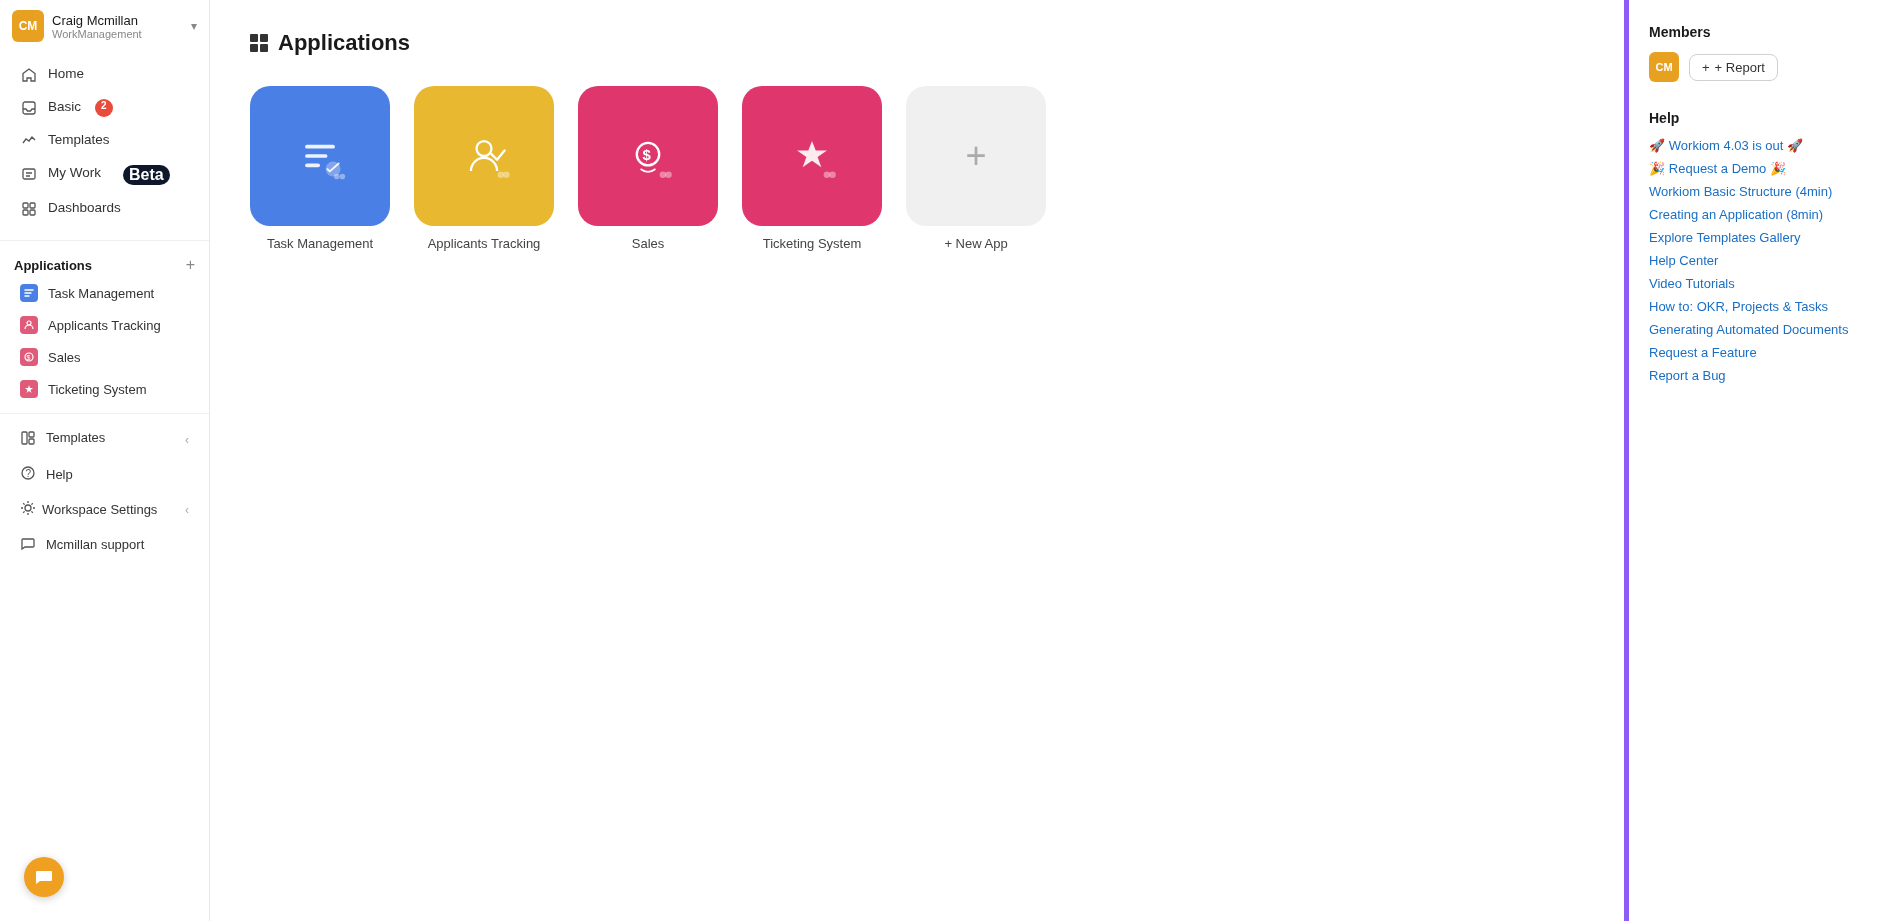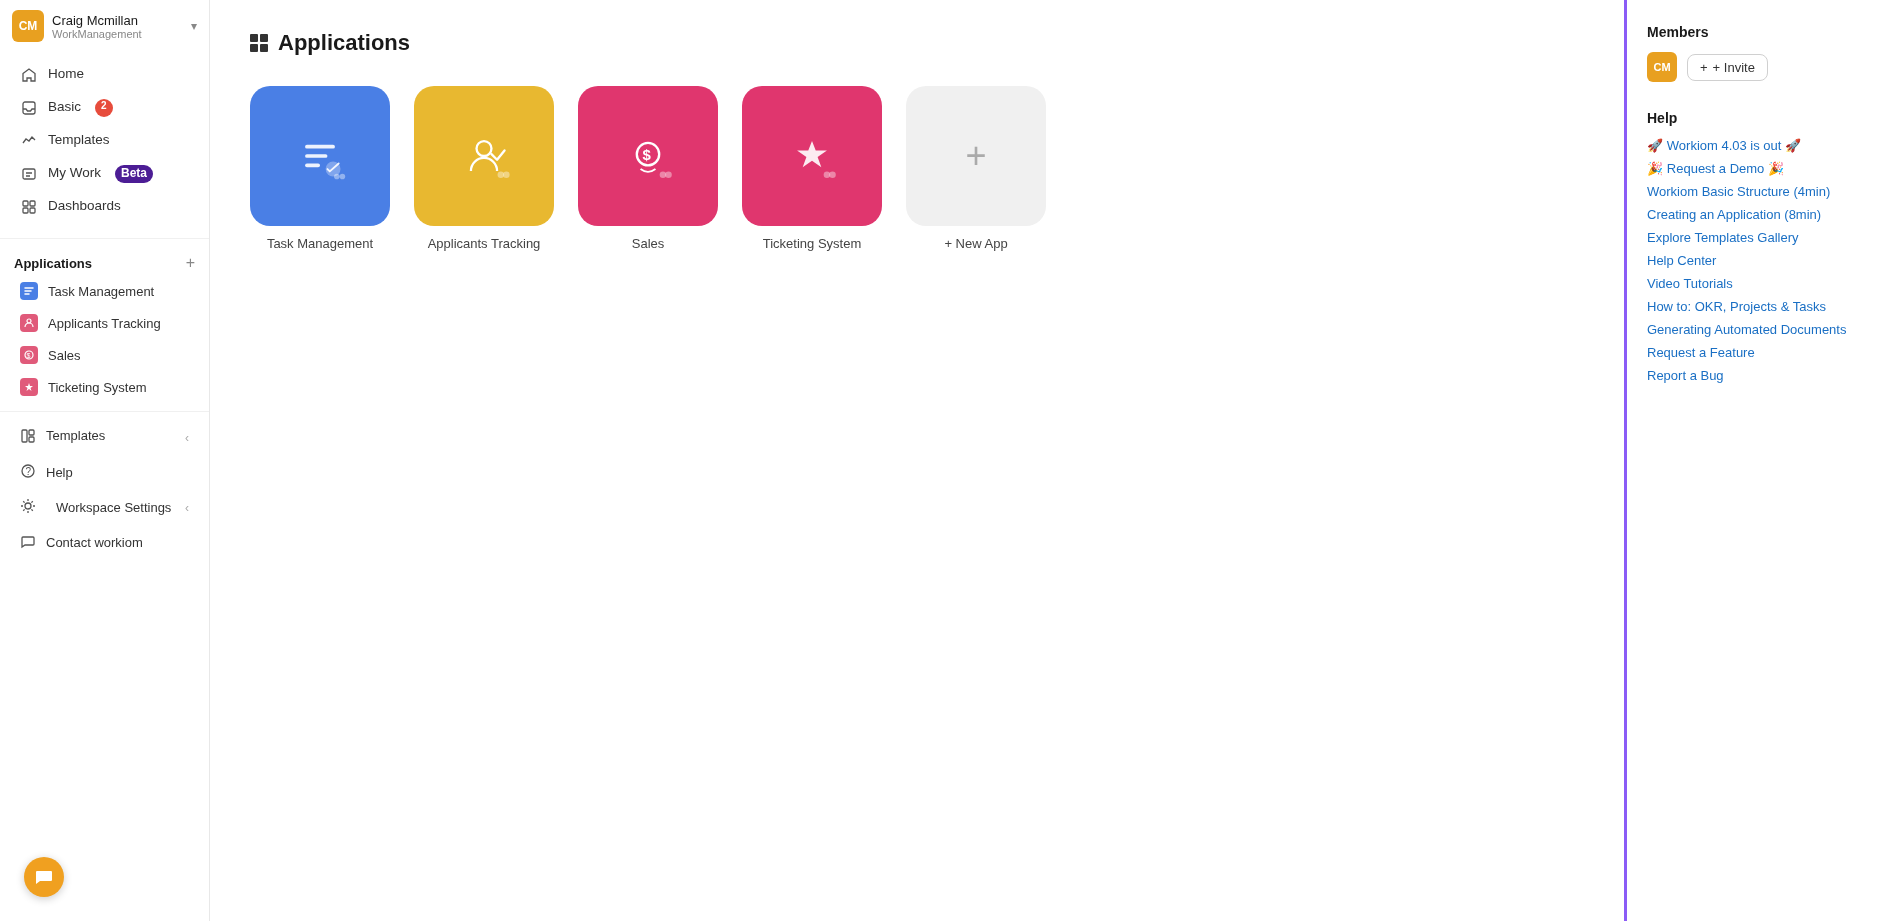--- a/index.html
+++ b/index.html
@@ -123,27 +123,27 @@
       background: #e74c3c;
       color: #fff;
       border-radius: 10px;
       font-size: 10px;
       padding: 1px 6px;
       font-weight: 700;
       margin-left: 4px;
     }
 
     .beta-badge {
-      background: #4c1d95;
+      background: #0f172a;
       color: #fff;
       border-radius: 10px;
-      font-size: 12px;
+      font-size: 16px;
       padding: 1px 6px;
       font-weight: 600;
-      margin-left: 4px;
+      margin-left: 12px;
     }
 
     .section-header {
       display: flex;
       align-items: center;
       justify-content: space-between;
       padding: 8px 14px 4px 14px;
     }
 
     .section-title {
@@ -276,21 +276,21 @@
     .new-app-plus {
       font-size: 36px;
       color: #aaa;
     }
 
     
     #right-panel {
       width: 280px;
       min-width: 280px;
       padding: 24px 20px;
-      border-left: 3px solid #8b5cf6;
+      border-left: 5px solid #8b5cf6;
       overflow-y: auto;
     }
 
     .members-section {
       margin-bottom: 28px;
     }
 
     .panel-section-title {
       font-size: 14px;
       font-weight: 700;
@@ -512,39 +512,39 @@
     <span class="nav-icon">
       <svg width="16" height="16" viewBox="0 0 16 16" fill="none">
           <circle cx="8" cy="8" r="6" stroke="#555" stroke-width="1.3" fill="none"></circle>
           <text x="5.5" y="12" font-size="10" fill="#555">?</text>
         </svg>
     </span>
     <span>Help</span>
   </div>
 
   <div class="ws-item">
-    <div style="display:flex;align-items:center;gap:20px;">
+    <div style="display:flex;align-items:center;gap:6px;">
       <span class="nav-icon">
         <svg width="16" height="16" viewBox="0 0 16 16" fill="none">
             <circle cx="8" cy="8" r="3" stroke="#555" stroke-width="1.3" fill="none"></circle>
             <path d="M8 1v2M8 13v2M1 8h2M13 8h2M3.2 3.2l1.4 1.4M11.4 11.4l1.4 1.4M3.2 12.8l1.4-1.4M11.4 4.6l1.4-1.4" stroke="#555" stroke-width="1.3"></path>
           </svg>
       </span>
       <span>Workspace Settings</span>
     </div>
     <span style="color:#aaa;font-size:12px;">‹</span>
   </div>
 
   <div class="bottom-nav-item">
     <span class="nav-icon">
       <svg width="16" height="16" viewBox="0 0 16 16" fill="none">
           <path d="M3 4h10a1 1 0 0 1 1 1v6a1 1 0 0 1-1 1H5l-3 2V5a1 1 0 0 1 1-1z" stroke="#555" stroke-width="1.3" fill="none"></path>
         </svg>
     </span>
-    <span>Contact workiom</span>
+    <span>Mcmillan support</span>
   </div>
 
 </div>
 
 <div id="main">
   <div class="page-header">
     <div class="grid-icon">
       <span></span>
         <span></span>
         <span></span>
@@ -618,21 +618,21 @@
   </div>
 </div>
 
 <div id="right-panel">
   <div class="members-section">
     <div class="panel-section-title">Members</div>
     <div class="members-row">
       <div class="member-avatar">CM</div>
       <button class="invite-btn">
         <span>+</span>
-        <span>+ Invite</span>
+        <span>+ Report</span>
       </button>
     </div>
   </div>
 
   <div class="help-section">
     <div class="panel-section-title">Help</div>
     <div id="help-links-container">
         <a class="help-link">🚀 Workiom 4.03 is out 🚀</a>
         <a class="help-link">🎉 Request a Demo 🎉</a>
         <a class="help-link">Workiom Basic Structure (4min)</a>

